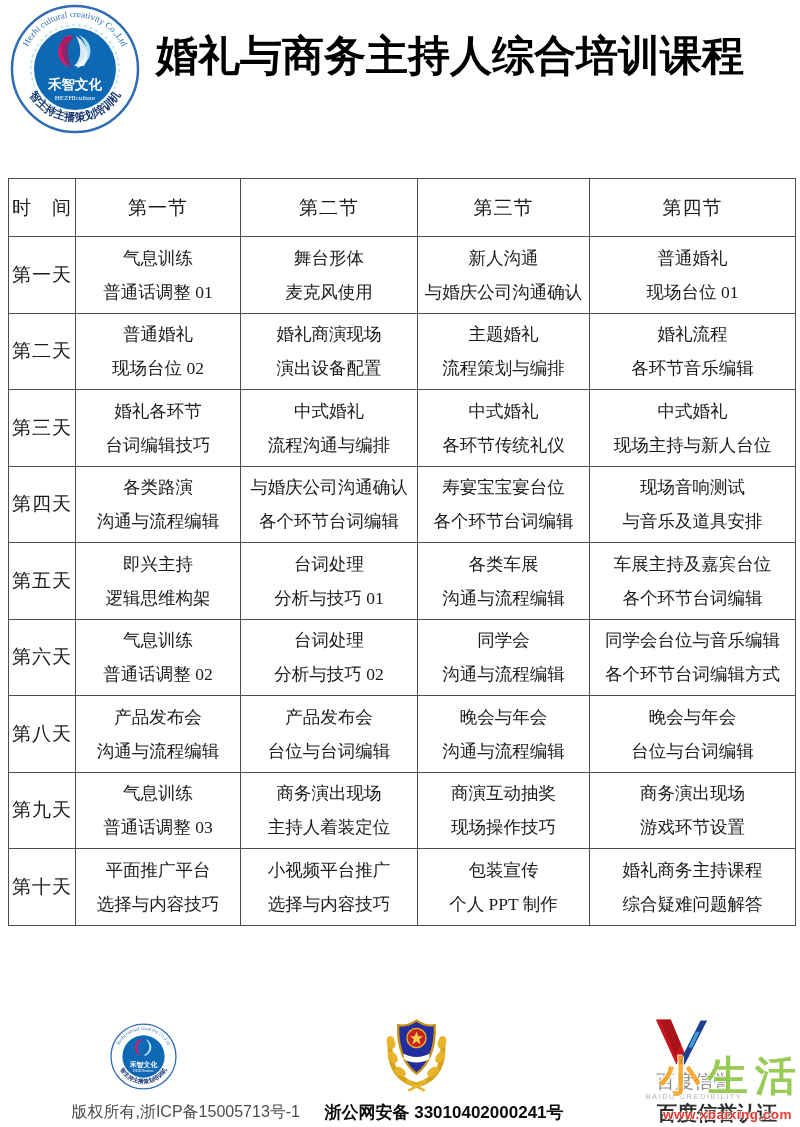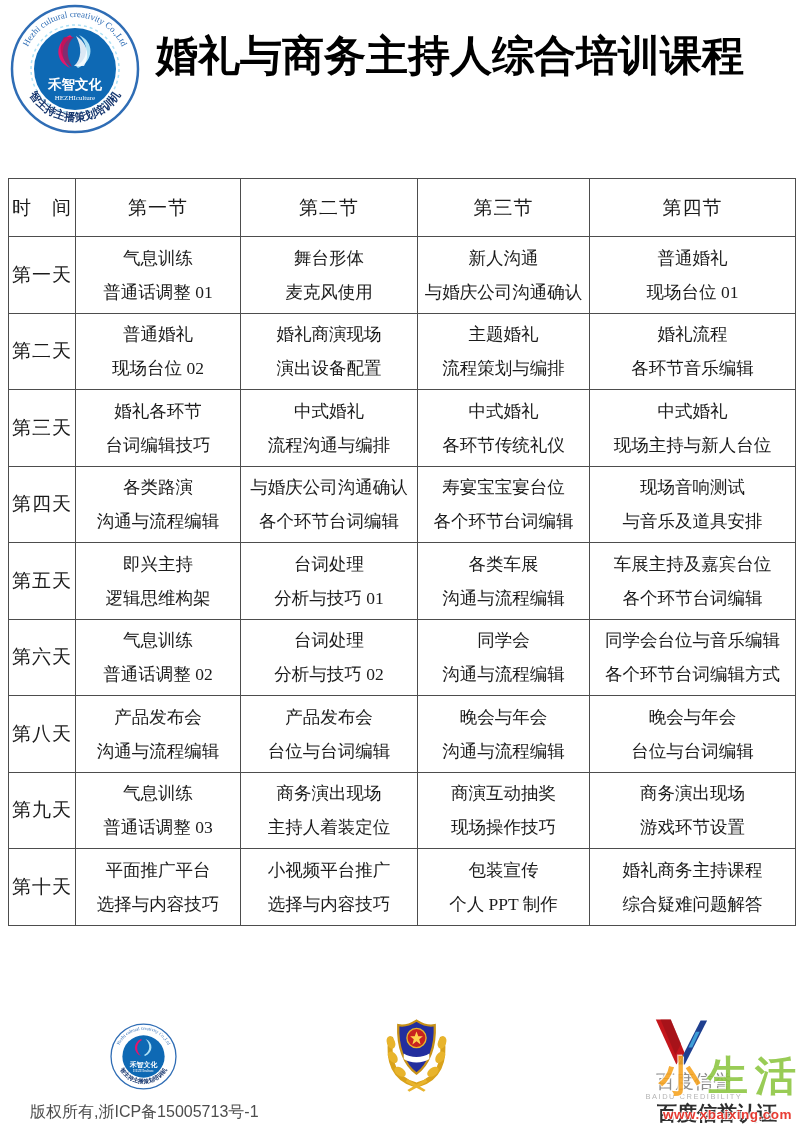--- a/index.html
+++ b/index.html
@@ -20,21 +20,21 @@
                      vertical-align:middle;color:#1b1b1b;padding:0;}
   .course-table thead tr{height:58px;}
   .course-table tbody tr{height:76.5px;}
   .course-table th{font-size:19px;font-weight:normal;letter-spacing:1px;}
   .course-table td.day{font-size:19px;letter-spacing:1px;}
   .course-table td .line{font-size:17.5px;line-height:34px;}
 
   
   .footer-text{position:absolute;font-family:"Liberation Sans","DejaVu Sans",sans-serif;}
   .logo-footer{left:110px;top:1023px;width:67px;height:67px;}
-  .icp-text{left:30px;top:1102px;width:270px;text-align:left;font-size:16px;color:#4d4d4d;}
+  .icp-text{left:30px;top:1102px;width:270px;text-align:right;font-size:16px;color:#4d4d4d;}
   .police-badge{position:absolute;left:380px;top:1015px;width:73px;height:77px;}
   .police-text{left:298px;top:1101px;width:292px;text-align:center;font-size:17px;
                font-weight:bold;color:#0a0a0a;}
   .baidu-logo{position:absolute;left:653px;top:1016px;width:56px;height:52px;}
   .baidu-name{left:609px;top:1069px;width:170px;text-align:center;font-size:19px;color:#8d8d8d;font-family:Liberation Mono, monospace;}
   .baidu-en{left:609px;top:1092px;width:170px;text-align:center;font-size:7.5px;
             letter-spacing:1.5px;color:#b5b5b5;}
   .baidu-cert{left:627px;top:1100px;width:180px;text-align:center;font-size:20px;
               font-weight:bold;color:#2e2e2e;}
 
@@ -315,20 +315,21 @@
       <ellipse cx="66" cy="46" rx="4.5" ry="7" transform="rotate(35 66 46)"></ellipse>
       <ellipse cx="58" cy="62" rx="4.5" ry="7" transform="rotate(55 58 62)"></ellipse>
       <path d="M30,70 L50,82 L48,84 L28,73 Z"></path>
       <path d="M50,70 L30,82 L32,84 L52,73 Z"></path>
     </g>
     <path d="M40,6 C48,11 56,12 60,11 C61,34 54,54 40,64 C26,54 19,34 20,11 C24,12 32,11 40,6 Z" fill="#232e9e" stroke="#c79118" stroke-width="2.5"></path>
     <circle cx="40" cy="25" r="10.5" fill="#c8231f" stroke="#e8b42c" stroke-width="1.5"></circle>
     <path d="M40,18 L42,23 L47,23 L43,26.5 L44.5,32 L40,28.5 L35.5,32 L37,26.5 L33,23 L38,23 Z" fill="#ffd24d"></path>
     <path d="M26,42 C33,47 47,47 54,42 L54,48 C47,53 33,53 26,48 Z" fill="#ffffff"></path>
   </svg>
+  <div class="footer-text police-text">浙公网安备 33010402000241号</div>
 
   <svg class="baidu-logo" viewBox="0 0 60 52">
     <polygon points="3,2 19,2 34,38 25,50" fill="#c4161c"></polygon>
     <polygon points="8,2 19,2 30,28 24,40" fill="#8f1218" opacity="0.55"></polygon>
     <polygon points="27,50 51,3 58,3 34,50" fill="#1f3f8f"></polygon>
     <polygon points="38,32 46,15 50,15 42,32" fill="#3f9fd8"></polygon>
   </svg>
   <div class="footer-text baidu-name">百度信誉</div>
   <div class="footer-text baidu-en">BAIDU CREDIBILITY</div>
   <div class="footer-text baidu-cert">百度信誉认证</div>

